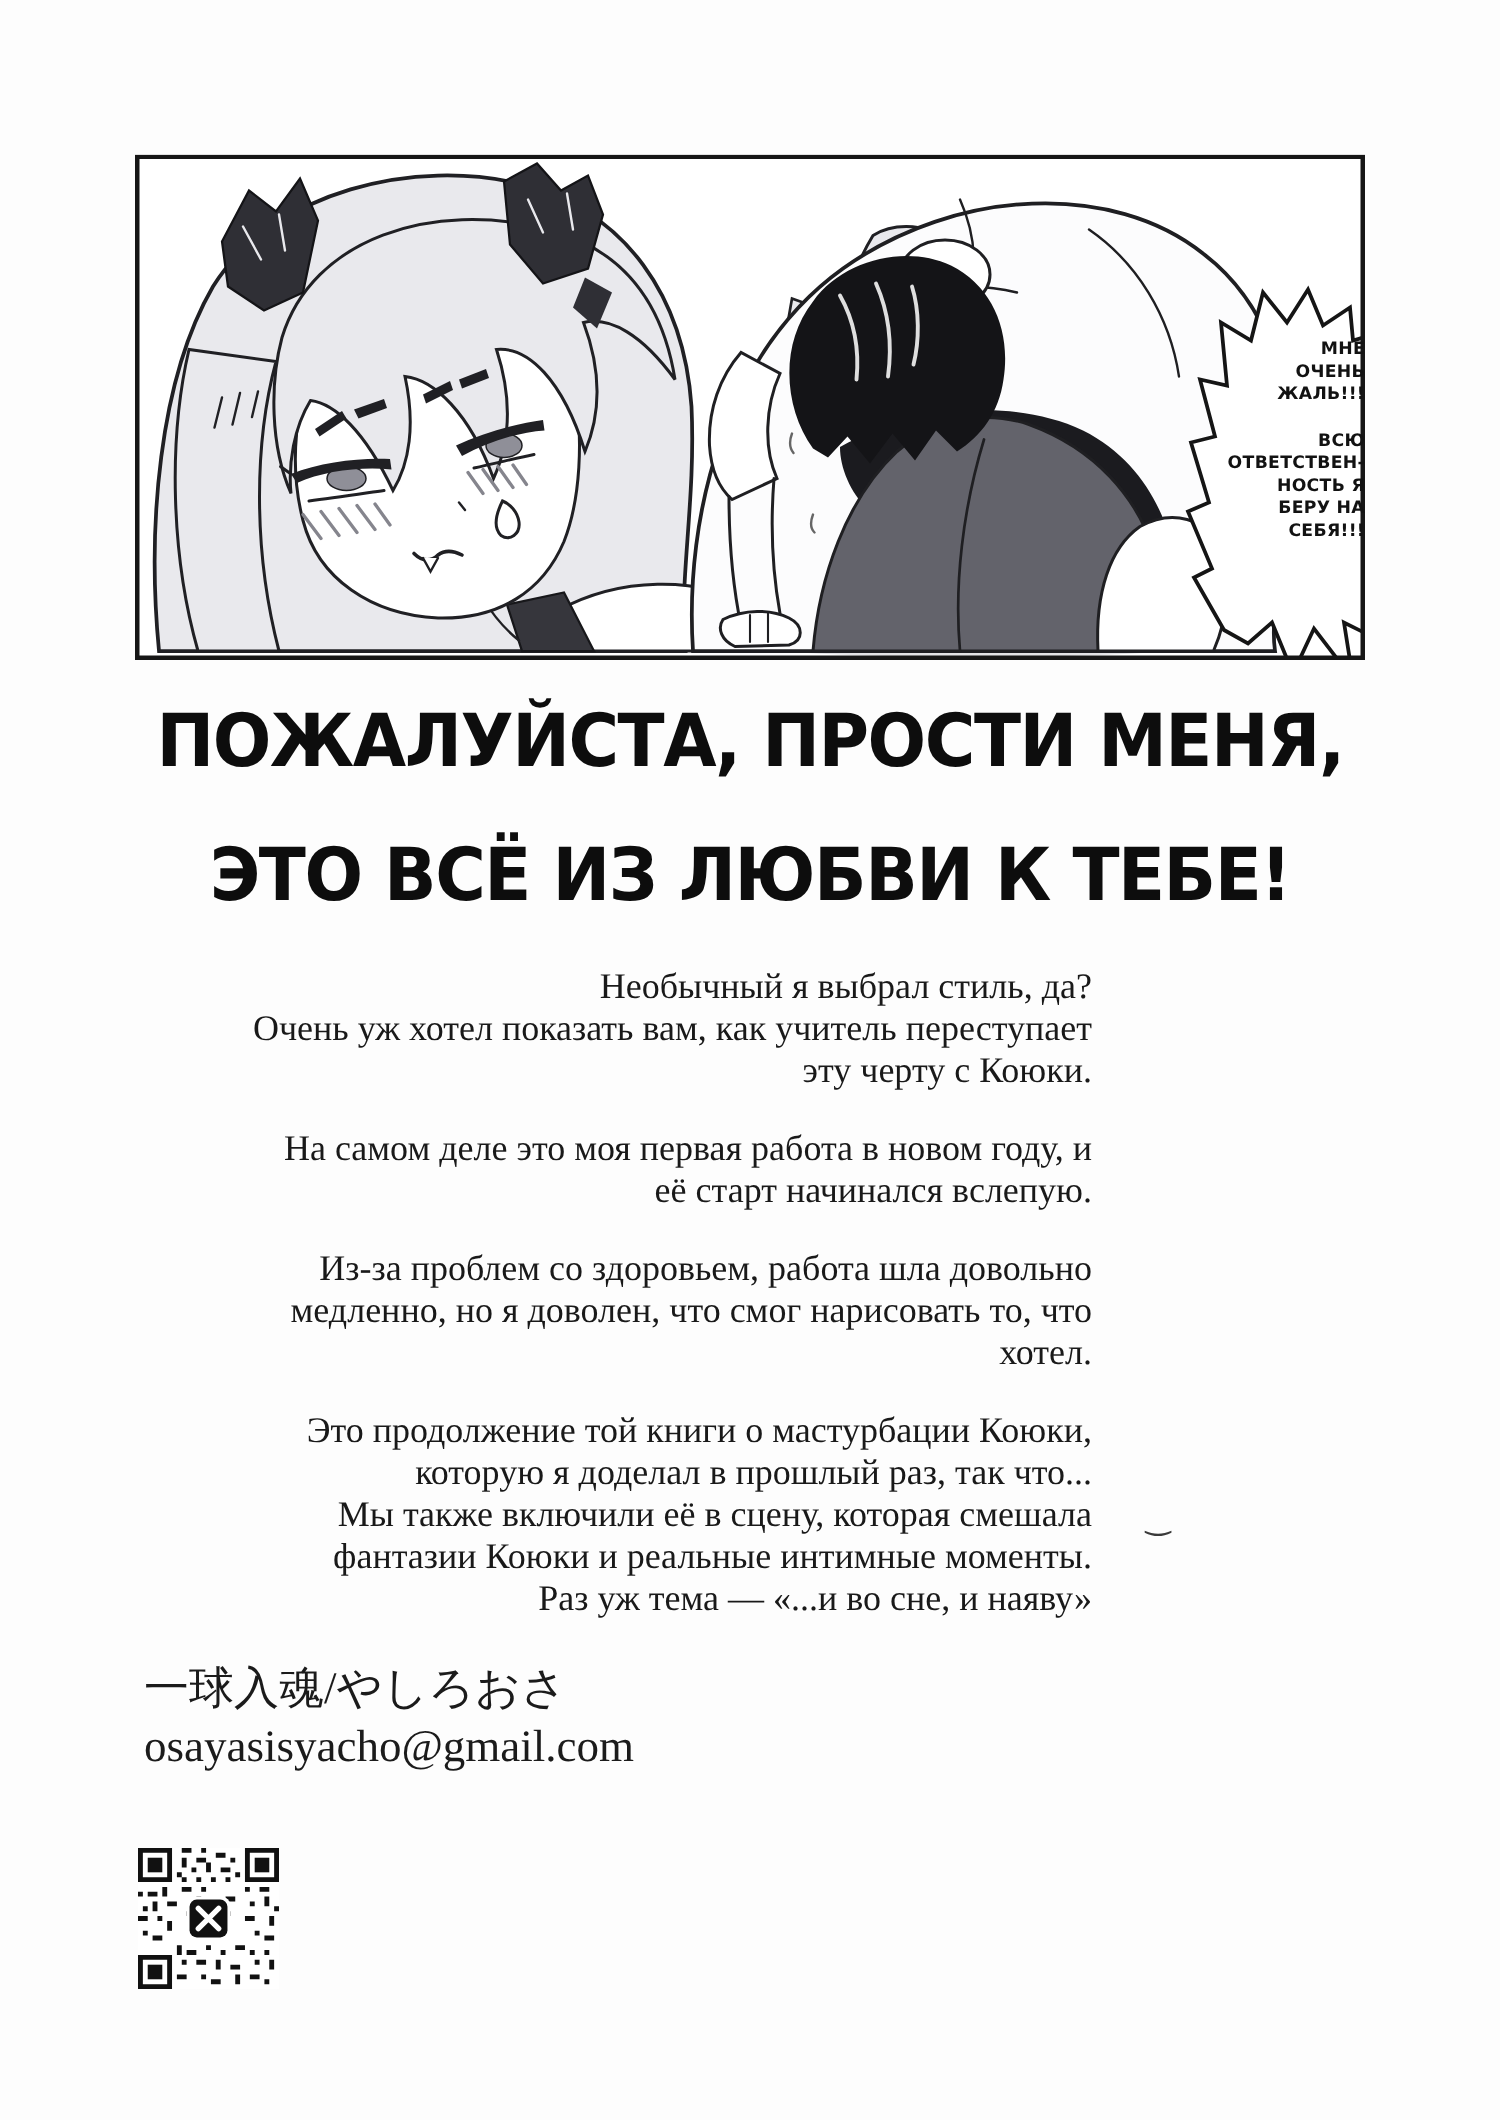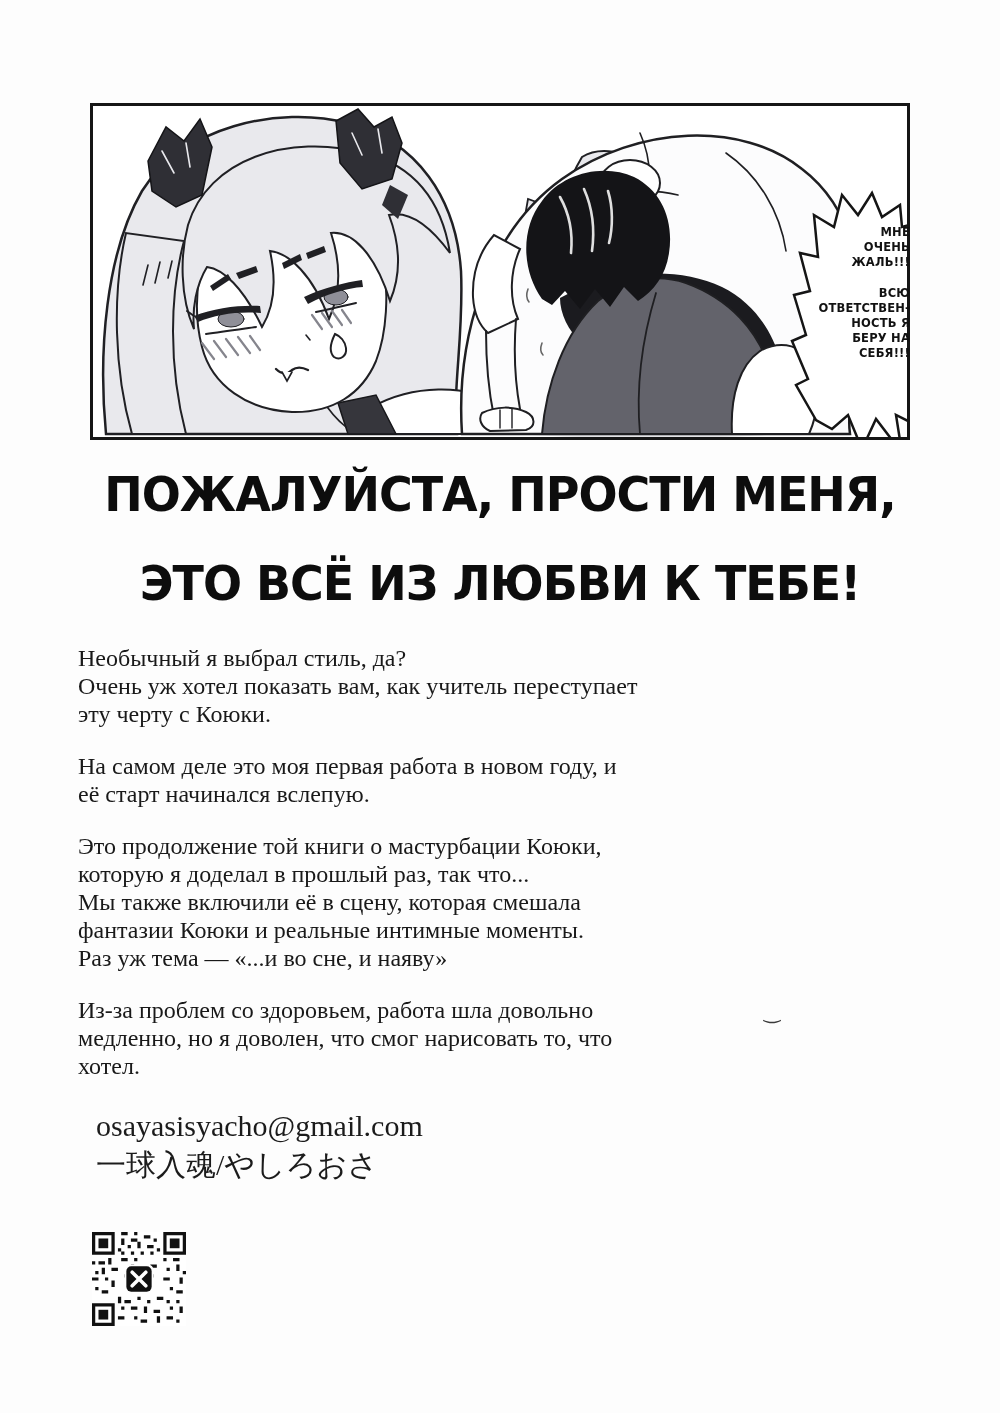--- a/index.html
+++ b/index.html
@@ -34,21 +34,21 @@
     letter-spacing:-1px;color:#0d0d0d;
     transform:scaleY(1.06);
   }
   #title .tline{margin-bottom:26px;white-space:nowrap;}
 
   
   #afterword{
     left:78px;top:644px;width:650px;
     font-size:24px;line-height:28px;color:#191919;
   }
-  #afterword p{margin:0 0 24px 0;white-space:pre-line;}
+  #afterword p{margin:0 0 24px 0;white-space:pre-line;text-align:right;}
   #aside-mark{
     left:764px;top:1000px;font-size:20px;color:#3a3a3a;
     font-family:"DejaVu Sans", sans-serif;
   }
 
   
   #credits{
     left:96px;top:1106px;
     font-size:30px;line-height:39px;color:#1b1b1b;
   }
@@ -174,34 +174,34 @@
   <div class="tline">ПОЖАЛУЙСТА, ПРОСТИ МЕНЯ,</div>
   <div class="tline">ЭТО ВСЁ ИЗ ЛЮБВИ К ТЕБЕ!</div>
 </div>
 
 <div id="afterword" class="abs">
   <p>Необычный я выбрал стиль, да?
 Очень уж хотел показать вам, как учитель переступает
 эту черту с Коюки.</p>
   <p>На самом деле это моя первая работа в новом году, и
 её старт начинался вслепую.</p>
+  <p>Из-за проблем со здоровьем, работа шла довольно
+медленно, но я доволен, что смог нарисовать то, что
+хотел.</p>
   <p>Это продолжение той книги о мастурбации Коюки,
 которую я доделал в прошлый раз, так что...
 Мы также включили её в сцену, которая смешала
 фантазии Коюки и реальные интимные моменты.
 Раз уж тема — «...и во сне, и наяву»</p>
-  <p>Из-за проблем со здоровьем, работа шла довольно
-медленно, но я доволен, что смог нарисовать то, что
-хотел.</p>
 </div>
 <span id="aside-mark" class="abs">‿</span>
 
 <div id="credits" class="abs">
+  <div>一球入魂/やしろおさ</div>
   <div>osayasisyacho@gmail.com</div>
-  <div>一球入魂/やしろおさ</div>
 </div>
 
 <div id="qr" class="abs">
   <svg viewBox="0 0 29 29" width="94" height="94">
     <rect x="0" y="0" width="29" height="29" fill="#ffffff"></rect>
 
     <g fill="#111111">
       <path d="M0,0h7v7h-7z M1,1v5h5v-5z" fill-rule="evenodd"></path>
       <rect x="2" y="2" width="3" height="3"></rect>
       <path d="M22,0h7v7h-7z M23,1v5h5v-5z" fill-rule="evenodd"></path>

